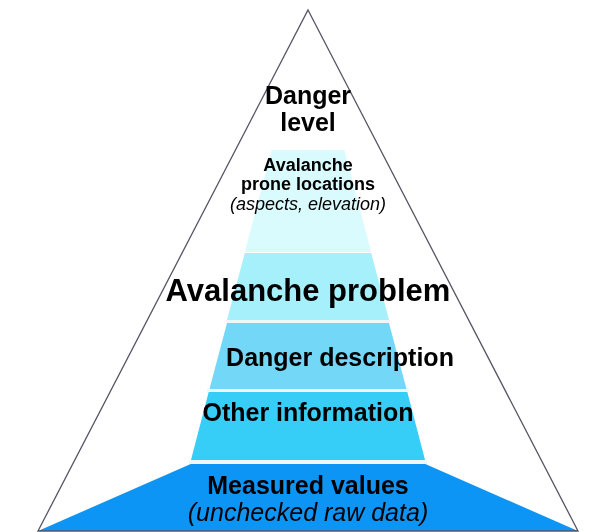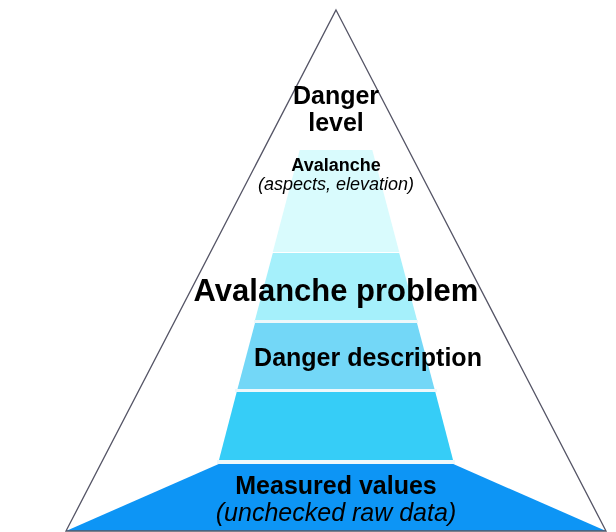--- a/index.html
+++ b/index.html
@@ -13,21 +13,20 @@
     height: 532px;
     overflow: hidden;
     font-family: "Liberation Sans", sans-serif;
   }
 
   #pyramid-figure {
     position: relative;
     width: 544px;
     height: 532px;
     background: #ffffff;
-    margin-left: 28px;
   }
 
   #pyramid-svg {
     position: absolute;
     left: 0;
     top: 0;
     width: 616px;
     height: 532px;
   }
 
@@ -88,32 +87,34 @@
 
   </svg>
 
   <div class="band-label" id="label-danger-level">
     <span class="label-main">Danger</span>
     <span class="label-main">level</span>
   </div>
 
   <div class="band-label" id="label-prone-locations">
     <span class="label-main">Avalanche</span>
+    <span class="label-main">prone locations</span>
     <span class="label-sub">(aspects, elevation)</span>
   </div>
 
   <div class="band-label" id="label-avalanche-problem">
     <span class="label-main">Avalanche problem</span>
   </div>
 
   <div class="band-label" id="label-danger-description">
     <span class="label-main">Danger description</span>
   </div>
 
   <div class="band-label" id="label-other-information">
+    <span class="label-main">Other information</span>
   </div>
 
   <div class="band-label" id="label-measured-values">
     <span class="label-main">Measured values</span>
     <span class="label-sub">(unchecked raw data)</span>
   </div>
 
 </div>
 
 </body></html>

